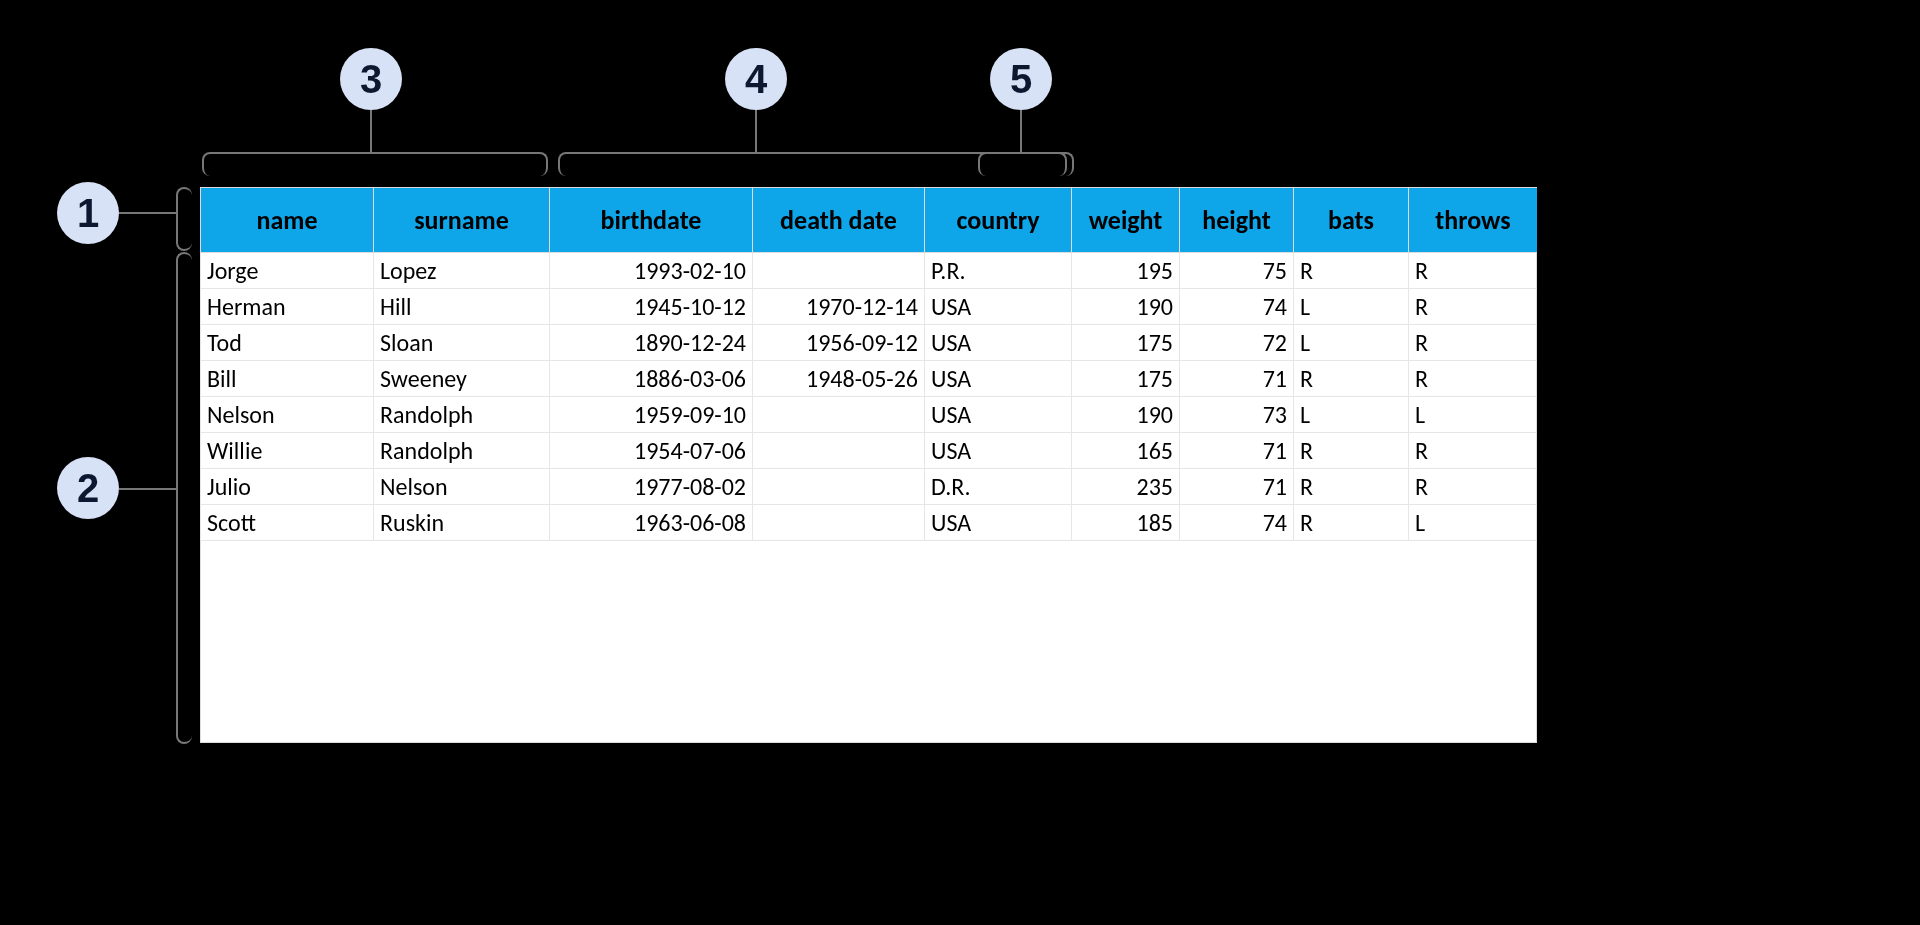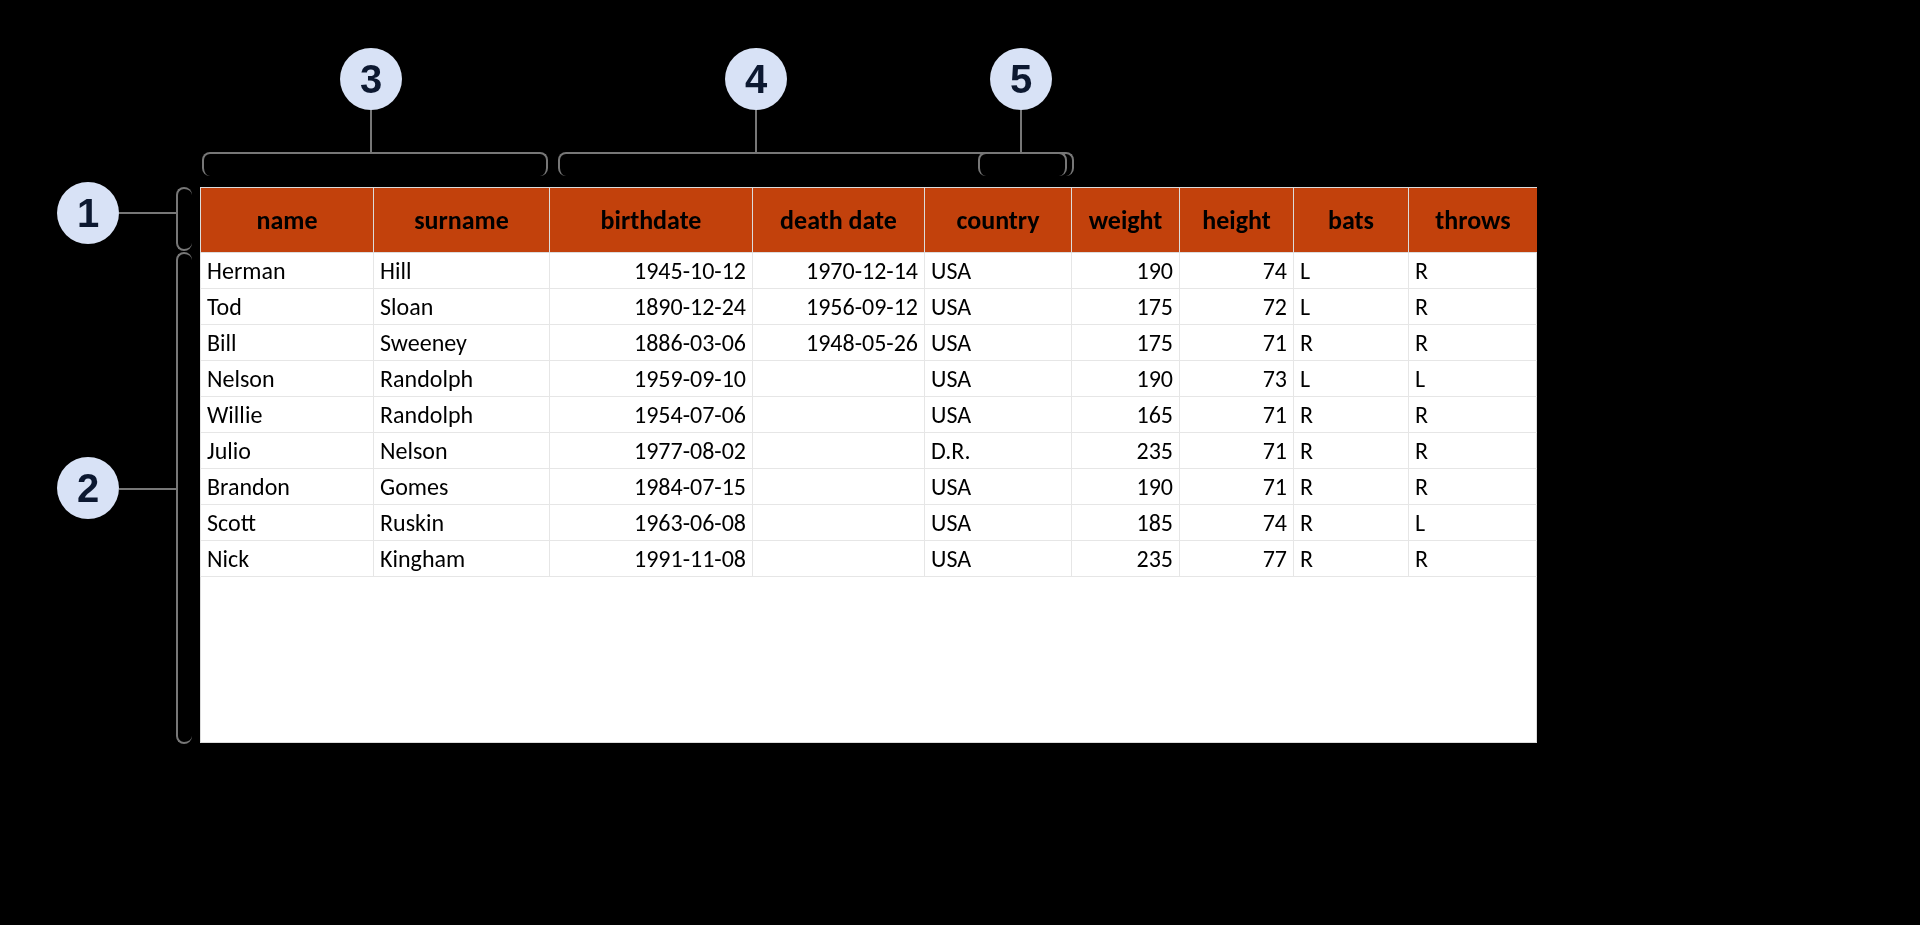--- a/index.html
+++ b/index.html
@@ -34,21 +34,21 @@
     width:1337px;height:556px;
     background:#fff;
     overflow:hidden;
     box-shadow:0 0 0 1px #dcdcdc inset;
   }
   table{
     width:100%;border-collapse:collapse;table-layout:fixed;
     font-size:24px;
   }
   thead th{
-    background:#c2410c;
+    background:#0ea5e9;
     border:1px solid #dcdcdc;
     height:62px;
     font-weight:700;
     text-align:center;
     font-size:26px;
   }
   tbody td{
     border:1px solid #e6e6e6;
     height:35px;
     padding:0 6px;
@@ -126,20 +126,31 @@
           <th>death date</th>
           <th>country</th>
           <th>weight</th>
           <th>height</th>
           <th>bats</th>
           <th>throws</th>
         </tr>
       </thead>
       <tbody id="tbody">
           <tr>
+            <td class="txt">Jorge</td>
+            <td class="txt">Lopez</td>
+            <td class="num">1993-02-10</td>
+            <td class="num"></td>
+            <td class="txt">P.R.</td>
+            <td class="num">195</td>
+            <td class="num">75</td>
+            <td class="txt">R</td>
+            <td class="txt">R</td>
+          </tr>
+          <tr>
             <td class="txt">Herman</td>
             <td class="txt">Hill</td>
             <td class="num">1945-10-12</td>
             <td class="num">1970-12-14</td>
             <td class="txt">USA</td>
             <td class="num">190</td>
             <td class="num">74</td>
             <td class="txt">L</td>
             <td class="txt">R</td>
           </tr>
@@ -192,49 +203,27 @@
             <td class="txt">Nelson</td>
             <td class="num">1977-08-02</td>
             <td class="num"></td>
             <td class="txt">D.R.</td>
             <td class="num">235</td>
             <td class="num">71</td>
             <td class="txt">R</td>
             <td class="txt">R</td>
           </tr>
           <tr>
-            <td class="txt">Brandon</td>
-            <td class="txt">Gomes</td>
-            <td class="num">1984-07-15</td>
-            <td class="num"></td>
-            <td class="txt">USA</td>
-            <td class="num">190</td>
-            <td class="num">71</td>
-            <td class="txt">R</td>
-            <td class="txt">R</td>
-          </tr>
-          <tr>
             <td class="txt">Scott</td>
             <td class="txt">Ruskin</td>
             <td class="num">1963-06-08</td>
             <td class="num"></td>
             <td class="txt">USA</td>
             <td class="num">185</td>
             <td class="num">74</td>
             <td class="txt">R</td>
             <td class="txt">L</td>
           </tr>
-          <tr>
-            <td class="txt">Nick</td>
-            <td class="txt">Kingham</td>
-            <td class="num">1991-11-08</td>
-            <td class="num"></td>
-            <td class="txt">USA</td>
-            <td class="num">235</td>
-            <td class="num">77</td>
-            <td class="txt">R</td>
-            <td class="txt">R</td>
-          </tr>
         </tbody>
     </table>
   </div>
 
 </div>
 
 </body></html>

